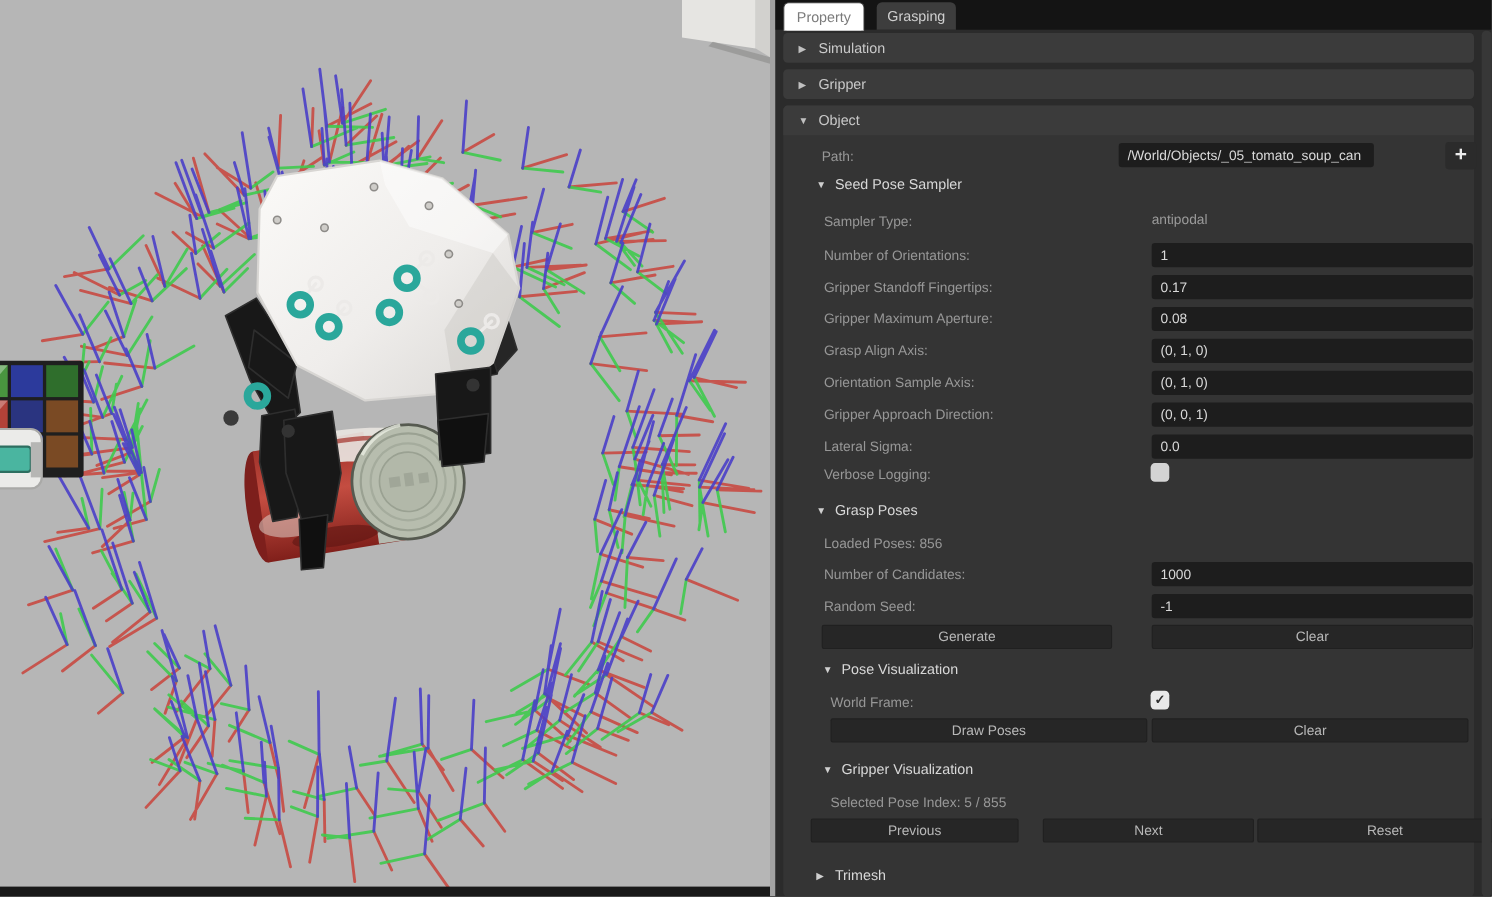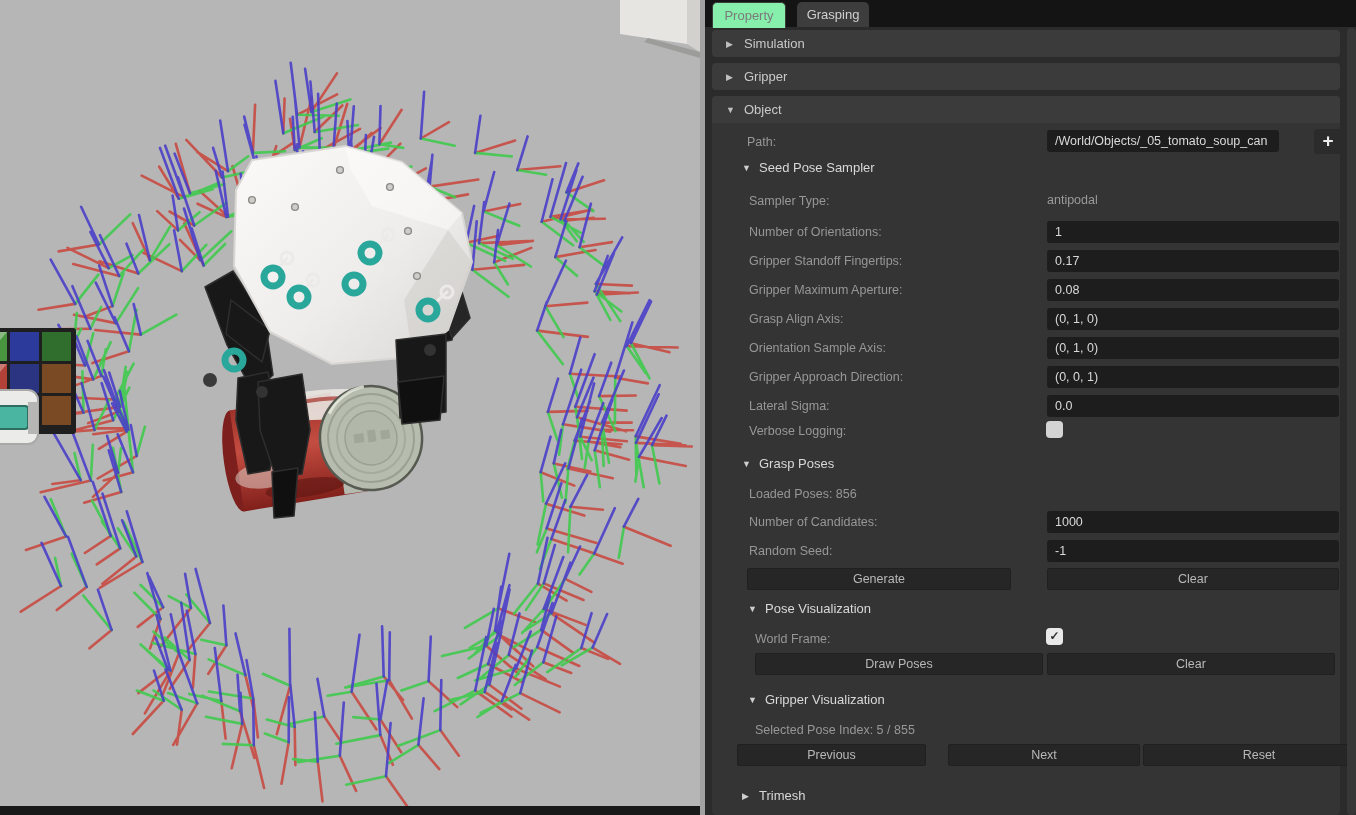--- a/index.html
+++ b/index.html
@@ -7,21 +7,21 @@
        font-family:"Liberation Sans", sans-serif; -webkit-font-smoothing:antialiased;}
   
   #viewport{position:absolute;left:0;top:0;width:700px;height:815px;background:#b6b6b6;}
   #vp-bottom{position:absolute;left:0;top:806px;width:700px;height:9px;background:#191919;}
   #splitter{position:absolute;left:700px;top:0;width:5px;height:815px;background:#a2a2a2;}
   
   #panel{position:absolute;left:705px;top:0;width:651px;height:815px;background:#2b2b2b;}
   #tabbar{position:absolute;left:0;top:0;width:651px;height:27px;background:#141414;}
   .tab{position:absolute;top:2px;height:25px;line-height:25px;text-align:center;font-size:13px;
        border-radius:5px 5px 0 0;cursor:pointer;}
-  #tab-property{left:7px;width:72px;background:#86efac;border:1px solid #3c3c3c;border-bottom:none;color:#7b7b7b;}
+  #tab-property{left:7px;width:72px;background:#ffffff;border:1px solid #3c3c3c;border-bottom:none;color:#7b7b7b;}
   #tab-grasping{left:92px;width:72px;background:#3d3d3d;color:#cfcfcf;}
   .bar{position:absolute;left:7px;width:628px;height:27px;background:#3b3b3b;border-radius:4px;
        color:#c9c9c9;font-size:13px;line-height:27px;cursor:pointer;}
   .tri{display:inline-block;font-size:9px;color:#c0c0c0;width:10px;margin-left:14px;margin-right:8px;
        vertical-align:1px;}
   #objbox{position:absolute;left:7px;top:96px;width:628px;height:719px;background:#343434;border-radius:4px;}
   #objhdr{position:absolute;left:0;top:0;width:628px;height:27px;background:#3b3b3b;border-radius:4px 4px 0 0;
        color:#c9c9c9;font-size:13px;line-height:27px;cursor:pointer;}
   .lbl{position:absolute;color:#979797;font-size:12.5px;white-space:nowrap;}
   .shdr{position:absolute;color:#d8d8d8;font-size:13px;white-space:nowrap;cursor:pointer;}
@@ -180,21 +180,21 @@
     <div class="bar" style="top:30px">
       <span class="tri">▶</span><span>Simulation</span>
     </div>
 
     <div id="objbox">
       <div id="objhdr">
         <span class="tri">▼</span><span>Object</span>
       </div>
 
       <div class="lbl" style="left:35px;top:39px">Path:</div>
-      <input class="inp" style="left: 335px; top: 34px; width: 232px;" value="/World/Objects/_05_tomato_soup_can">
+      <input class="inp" style="left: 305px; top: 34px; width: 232px;" value="/World/Objects/_05_tomato_soup_can">
       <div id="plusbtn">+</div>
 
       <div class="shdr" style="left:30px;top:64px">
         <span class="tri">▼</span><span>Seed Pose Sampler</span>
       </div>
       <div class="lbl" style="left:37px;top:98px">Sampler Type:</div>
       <div class="ro" style="left:335px;top:97px">antipodal</div>
 
       <div class="lbl" style="left:37px;top:129px">Number of Orientations:</div>
       <input class="inp" style="left: 335px; top: 125px; width: 292px;" value="1">

